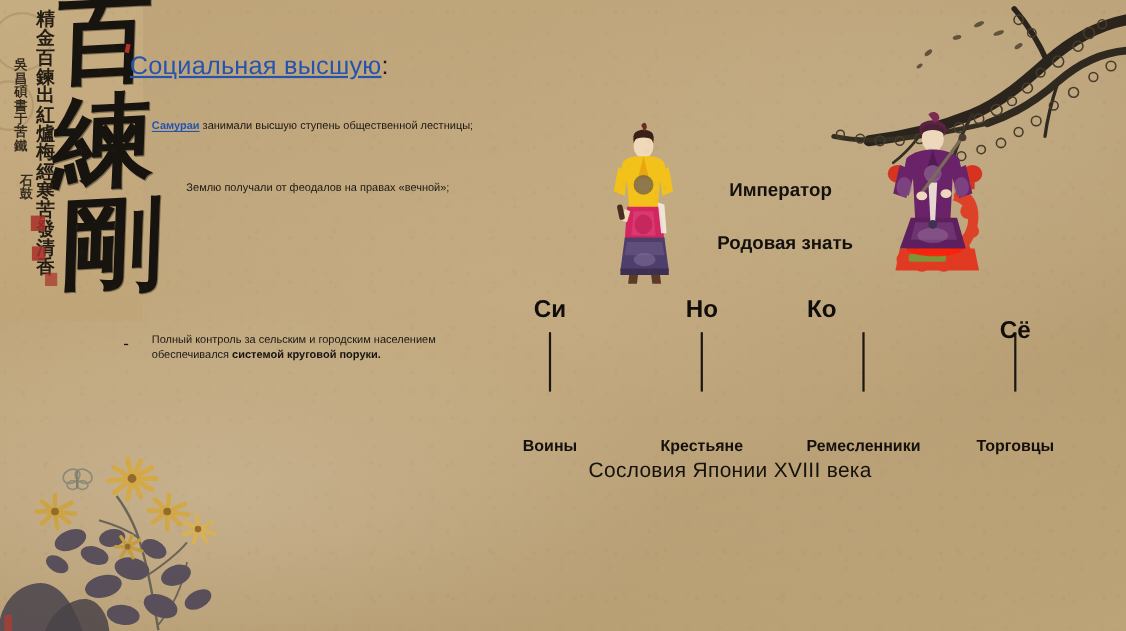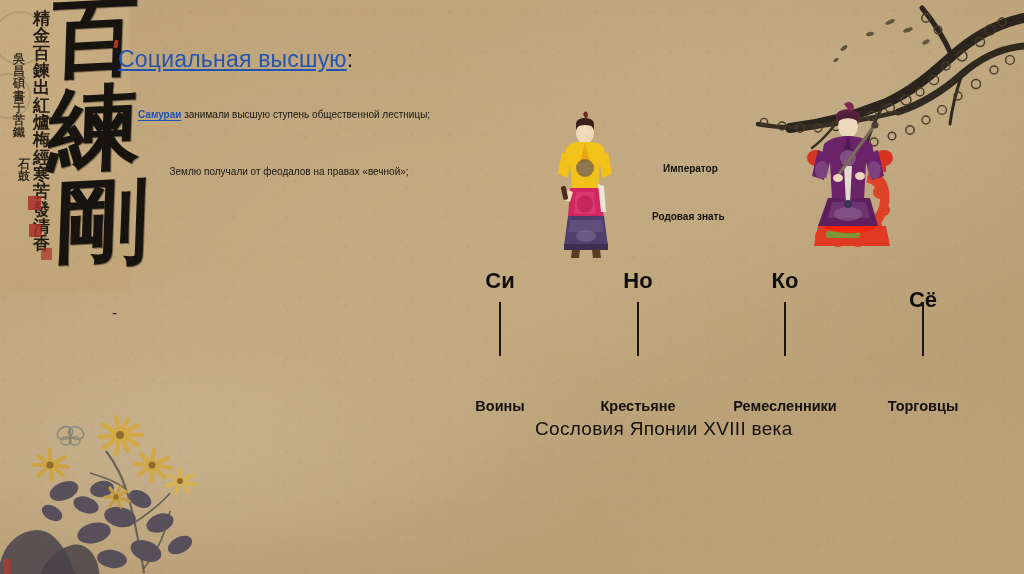--- a/index.html
+++ b/index.html
@@ -118,21 +118,21 @@
     position: absolute;
     left: 112px; top: 304px;
     font-size: 15.5px;
     color: #1a1713;
   }
 
   
   .fig { position: absolute; }
   .rank-label {
     position: absolute;
-    font-size: 10px;
+    font-size: 17px;
     font-weight: 700;
     color: #14110d;
     white-space: nowrap;
   }
   #lbl-emperor { left: 663px; top: 163px; }
   #lbl-nobility { left: 652px; top: 211px; }
 
   .class-name {
     position: absolute;
     top: 268px;
@@ -317,20 +317,23 @@
   <div class="para" id="p1">
     <span class="kw">Самураи</span><span> занимали высшую ступень общественной лестницы;</span>
   </div>
 
   <div class="para" id="p2">
     <span>Землю получали от феодалов на правах «вечной»;</span>
   </div>
 
 
   <div id="dash">-</div>
+  <div class="para" id="p4">
+    <span>Полный контроль за сельским и городским населением обеспечивался </span><b>системой круговой поруки.</b>
+  </div>
 
   <svg class="fig" style="left:546px; top:108px;" width="78" height="152" viewBox="0 0 78 152">
     <ellipse cx="39" cy="146" rx="16" ry="4" fill="#8d7category" opacity="0"></ellipse>
 
     <path d="M30 16 C30 8 48 8 48 16 L48 22 L30 22 Z" fill="#3a2118"></path>
     <path d="M37 6 C39 2 42 3 42 8 L40 12 Z" fill="#6d2a22"></path>
 
     <ellipse cx="39" cy="25" rx="9" ry="11" fill="#f0d9b8"></ellipse>
     <path d="M30 20 C34 16 44 16 48 20 L48 16 C44 12 34 12 30 16 Z" fill="#3a2118"></path>
 
@@ -418,21 +421,21 @@
 
     <ellipse cx="38" cy="78" rx="5" ry="4" fill="#eed8bb"></ellipse>
     <ellipse cx="60" cy="76" rx="5" ry="4" fill="#eed8bb"></ellipse>
   </svg>
 
   <div class="rank-label" id="lbl-emperor">Император</div>
   <div class="rank-label" id="lbl-nobility">Родовая знать</div>
 
   <div class="class-name" style="left:500px;">Си</div>
   <div class="class-name" style="left:638px;">Но</div>
-  <div class="class-name" style="left:785px;text-align:right;">Ко</div>
+  <div class="class-name" style="left:747px;text-align:right;">Ко</div>
   <div class="class-name" style="left:923px;margin-top:19px;">Сё</div>
 
   <div class="connector" style="left:500px;"></div>
   <div class="connector" style="left:638px;"></div>
   <div class="connector" style="left:785px;"></div>
   <div class="connector" style="left:923px;"></div>
 
   <div class="occupation" style="left:500px;">Воины</div>
   <div class="occupation" style="left:638px;">Крестьяне</div>
   <div class="occupation" style="left:785px;">Ремесленники</div>

